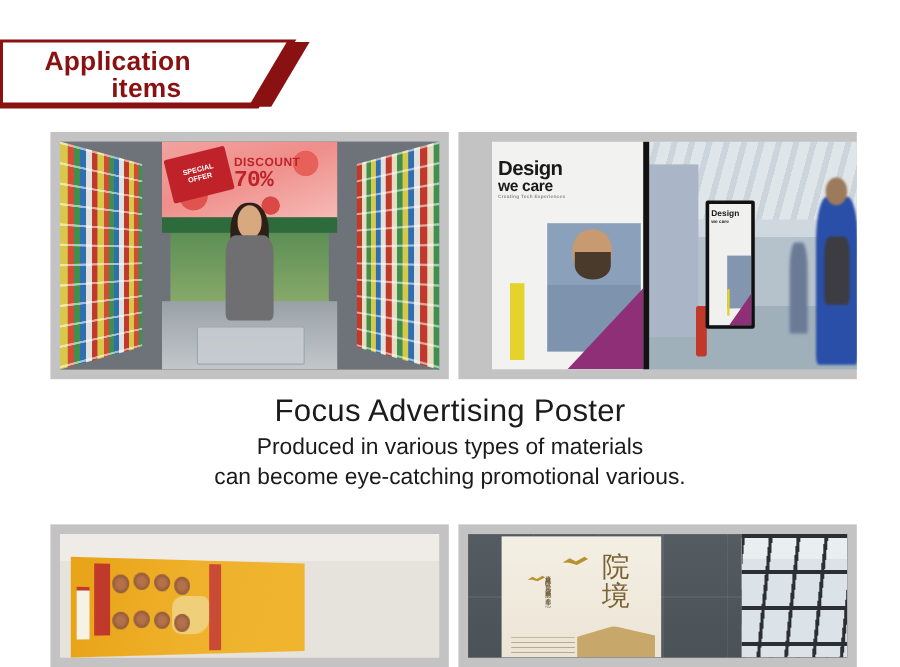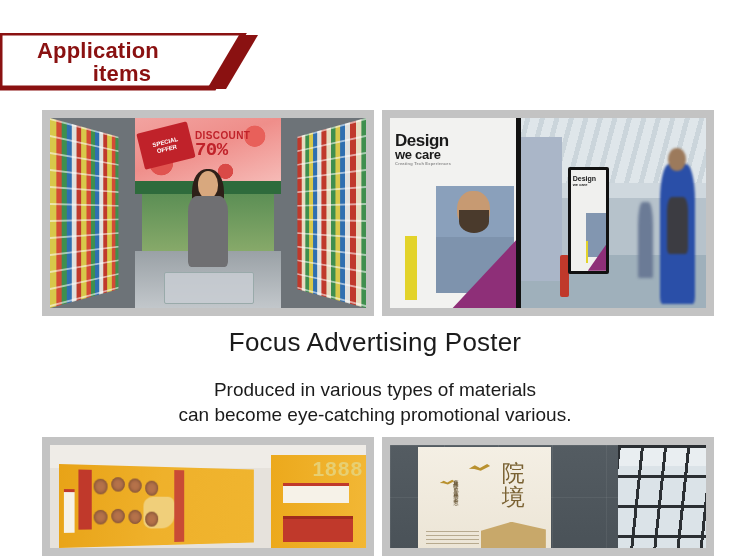--- a/index.html
+++ b/index.html
@@ -149,21 +149,21 @@
   .mk-body {
     position: absolute; left: 14%; top: 22%; width: 72%; height: 62%;
     background: #6f6f72; border-radius: 22% 22% 8% 8%;
   }
   .mk-cart {
     position: absolute; left: 36%; bottom: 2%; width: 28%; height: 16%;
     background: rgba(200,205,210,.85); border: 1px solid #9aa; border-radius: 2px;
   }
 
   
-  .ph-design { background: #b9c4cc; }
+  .ph-design { background: #b9c4cc; margin-left: 20px; }
   .dz-poster {
     position: absolute; left: 0; top: 0; width: 40%; height: 100%;
     background: #f2f2f0; border-right: 5px solid #121212;
     overflow: hidden;
   }
   .dz-title {
     position: absolute; left: 4%; top: 8%; width: 92%;
     font-weight: bold; color: #1a1a1a; line-height: .95;
   }
   .dz-title .t1 { font-size: 17px; letter-spacing: -.5px; }
@@ -350,21 +350,21 @@
   }
   .caption-title {
     font-size: 26px;
     font-weight: normal;
     letter-spacing: .2px;
     line-height: 1.25;
   }
   .caption-sub {
     font-size: 19px;
     line-height: 1.35;
-    margin-top: 18px;
+    margin-top: 1px;
   }
 </style>
 </head>
 <body>
 
 <div class="banner-wrap">
   <svg class="banner-shape" viewBox="0 0 260 58" preserveAspectRatio="none">
     <path d="M0 0 L244 0 L214 55 L0 55 Z" fill="none" stroke="#8a1111" stroke-width="5"></path>
     <path d="M239 2 L258 2 L226 56 L207 56 Z" fill="#8a1111"></path>
   </svg>
@@ -465,25 +465,20 @@
           <div class="ex-circ" style="left:24%;top:0%"></div>
           <div class="ex-circ" style="left:44%;top:2%"></div>
           <div class="ex-circ" style="left:64%;top:6%"></div>
           <div class="ex-circ" style="left:4%;top:56%"></div>
           <div class="ex-circ" style="left:24%;top:54%"></div>
           <div class="ex-circ" style="left:44%;top:56%"></div>
           <div class="ex-circ" style="left:64%;top:60%"></div>
         </div>
         <div class="ex-card" style="left:2%;top:30%;width:5%;height:48%"></div>
       </div>
-      <div class="ex-panel2">
-        <div class="ex-year">1888</div>
-        <div class="ex-card" style="left:12%;top:30%;width:70%;height:18%"></div>
-        <div class="ex-card" style="left:12%;top:66%;width:74%;height:24%;background:#c0392b;border-top-color:#a02b1e"></div>
-      </div>
     </div>
   </div>
 
   <div class="photo-frame">
     <div class="photo ph-chinese">
       <div class="cn-stone"></div>
       <div class="cn-poster">
         <div class="cn-bird cn-b1"></div>
         <div class="cn-bird cn-b2"></div>
         <div class="cn-char">

